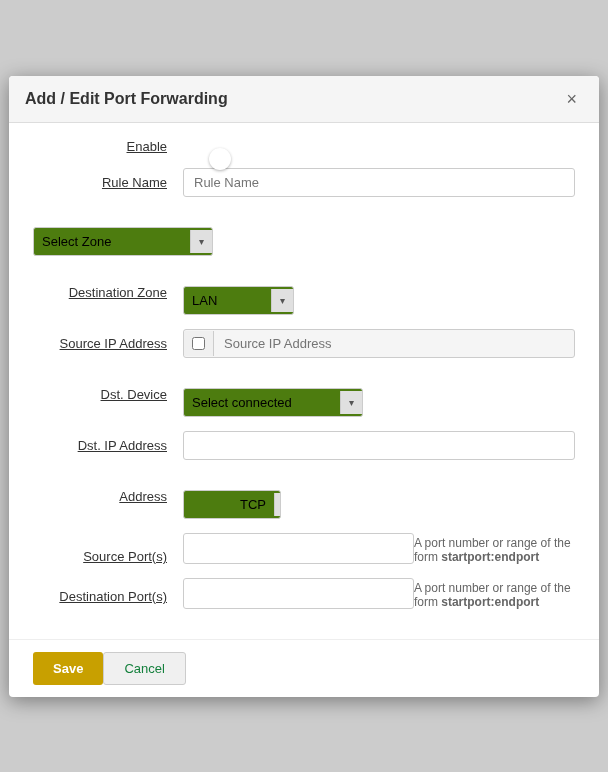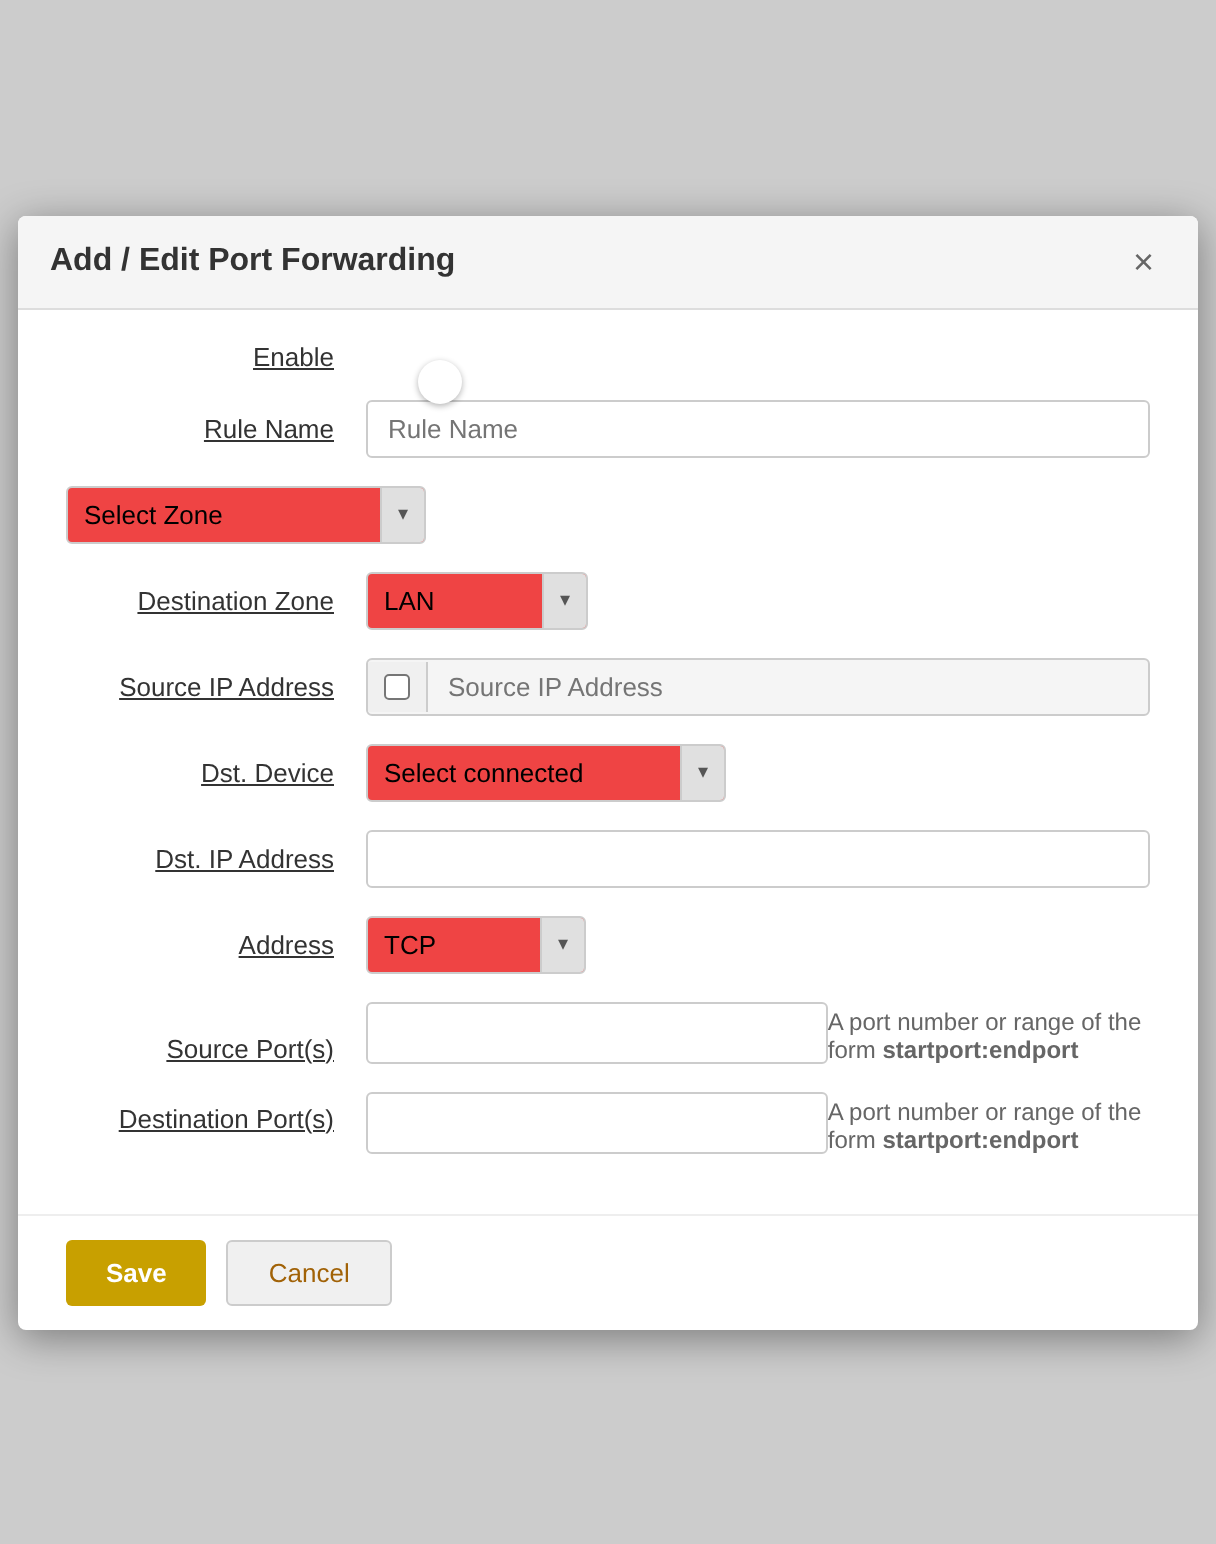--- a/index.html
+++ b/index.html
@@ -94,25 +94,27 @@
       padding: 6px 10px;
       border: 1px solid #ccc;
       border-radius: 3px;
       font-size: 13px;
       color: #999;
       background: #fff;
     }
     
     .select-group {
       display: flex;
+      align-items: center;
       border: 1px solid #ccc;
       border-radius: 3px;
       overflow: hidden;
-      background: #ef4444;
+      background: #4d7c0f;
       width: 180px;
+      margin-top: 16px;
     }
     .select-group select {
       border: none;
       outline: none;
       padding: 6px 8px;
       font-size: 13px;
       background: transparent;
       flex: 1;
       cursor: pointer;
       appearance: none;
@@ -169,47 +171,47 @@
       font-weight: bold;
     }
     
     .port-wrap {
       display: flex;
     }
     
     .modal-footer {
       padding: 12px 24px;
       display: flex;
-      gap: 10px;
       border-top: 1px solid #eee;
     }
     .btn-save {
       background: #c8a000;
       color: white;
       border: none;
       padding: 8px 20px;
       border-radius: 3px;
       font-size: 13px;
       font-weight: bold;
       cursor: pointer;
     }
     .btn-cancel {
       background: #f0f0f0;
-      color: #a16207;
+      color: #15803d;
       border: 1px solid #ccc;
       padding: 8px 20px;
       border-radius: 3px;
       font-size: 13px;
       cursor: pointer;
     }
     .lan-select-group {
       width: 111px;
     }
     .protocol-select-group {
-      width: 110px;
+      width: 98px;
+      padding-left: 48px;
     }
   </style>
 </head>
 <body>
 
 <div class="modal">
   <div class="modal-header">
     <span class="modal-title">Add / Edit Port Forwarding</span>
     <button class="close-btn">×</button>
   </div>
@@ -309,21 +311,21 @@
     <div class="form-row" style="align-items: flex-end;">
       <div class="form-label" style="padding-top:6px;">Source Port(s)</div>
       <div class="form-control port-wrap">
         <input type="text" class="text-input" style="color: rgb(51, 51, 51);">
         <div class="hint-text">
           <span>A port number or range of the form </span><strong>startport:endport</strong>
         </div>
       </div>
     </div>
 
-    <div class="form-row" style="align-items: flex-start;">
+    <div class="form-row" style="align-items: center;">
       <div class="form-label" style="padding-top:6px;">Destination Port(s)</div>
       <div class="form-control port-wrap">
         <input type="text" class="text-input" style="color: rgb(51, 51, 51);">
         <div class="hint-text">
           <span>A port number or range of the form </span><strong>startport:endport</strong>
         </div>
       </div>
     </div>
 
 

